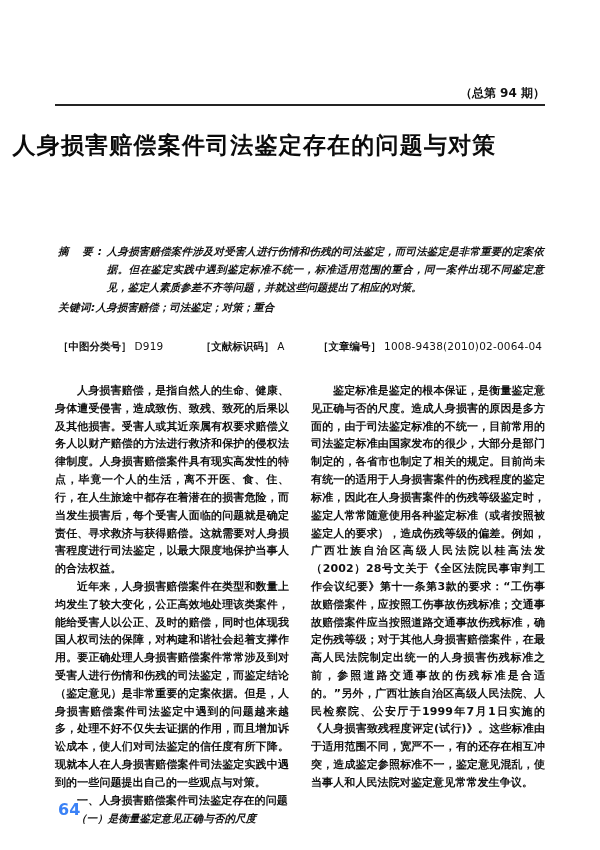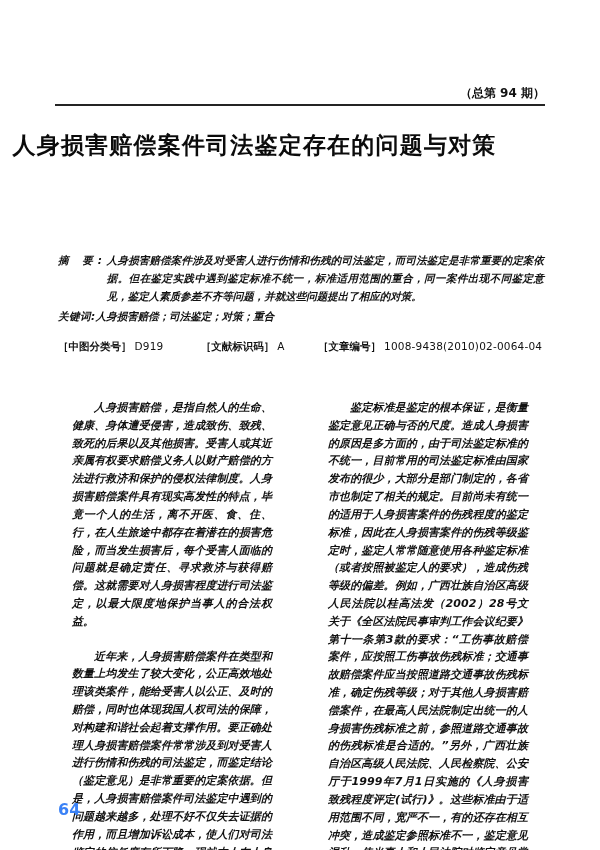--- a/index.html
+++ b/index.html
@@ -93,21 +93,21 @@
     font-style: italic;
     font-weight: bold;
     letter-spacing: 0.4px;
     color: #181818;
   }
 
   
   .abstract-block {
     position: absolute;
     left: 58px;
-    top: 251px;
+    top: 242px;
     width: 486px;
     font-size: 10.5px;
     font-weight: bold;
     font-style: italic;
     line-height: 1.72;
     color: #121212;
     text-align: justify;
   }
   .abstract-row {
     display: flex;
@@ -166,27 +166,26 @@
   }
   .col {
     width: 234px;
     font-size: 11px;
     line-height: 1.62;
     color: #111;
     text-align: justify;
     text-justify: inter-ideograph;
   }
   .col p {
-    margin: 17px;
+    margin: 0;
     text-indent: 2em;
     text-align: justify;
     text-justify: inter-ideograph;
     font-weight: bold;
     letter-spacing: 0.1px;
-    font-style: italic;
   }
   .sec-heading {
     margin: 2px 0 0 0;
     text-indent: 1em;
     font-size: 11px;
     font-weight: bold;
     letter-spacing: 0.2px;
   }
   .subsec-heading {
     margin: 1px 0 0 0;

